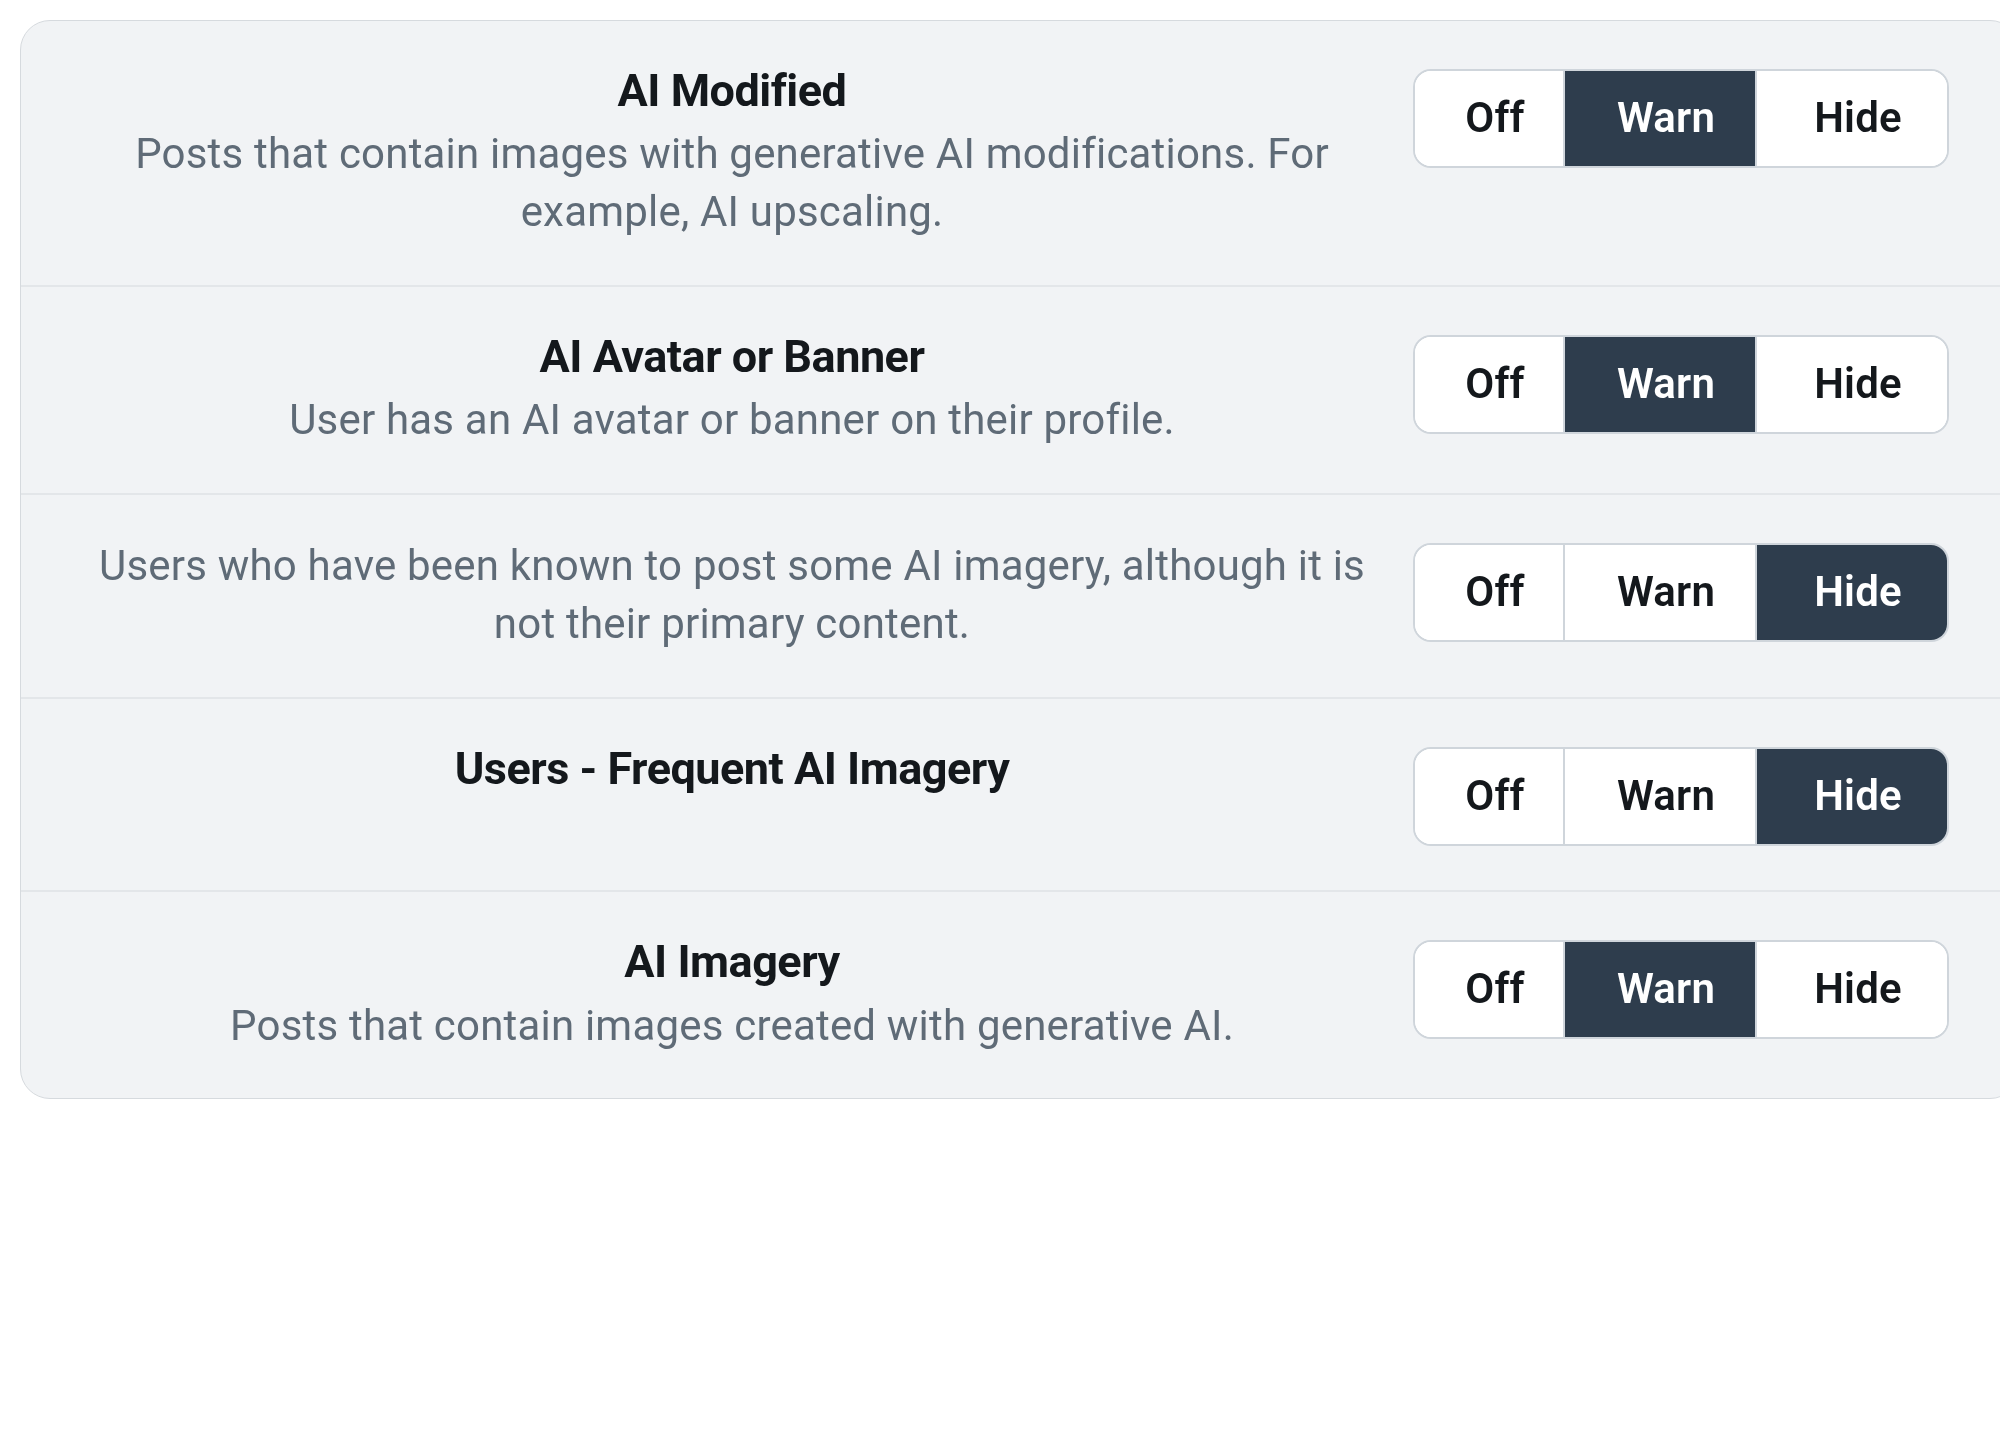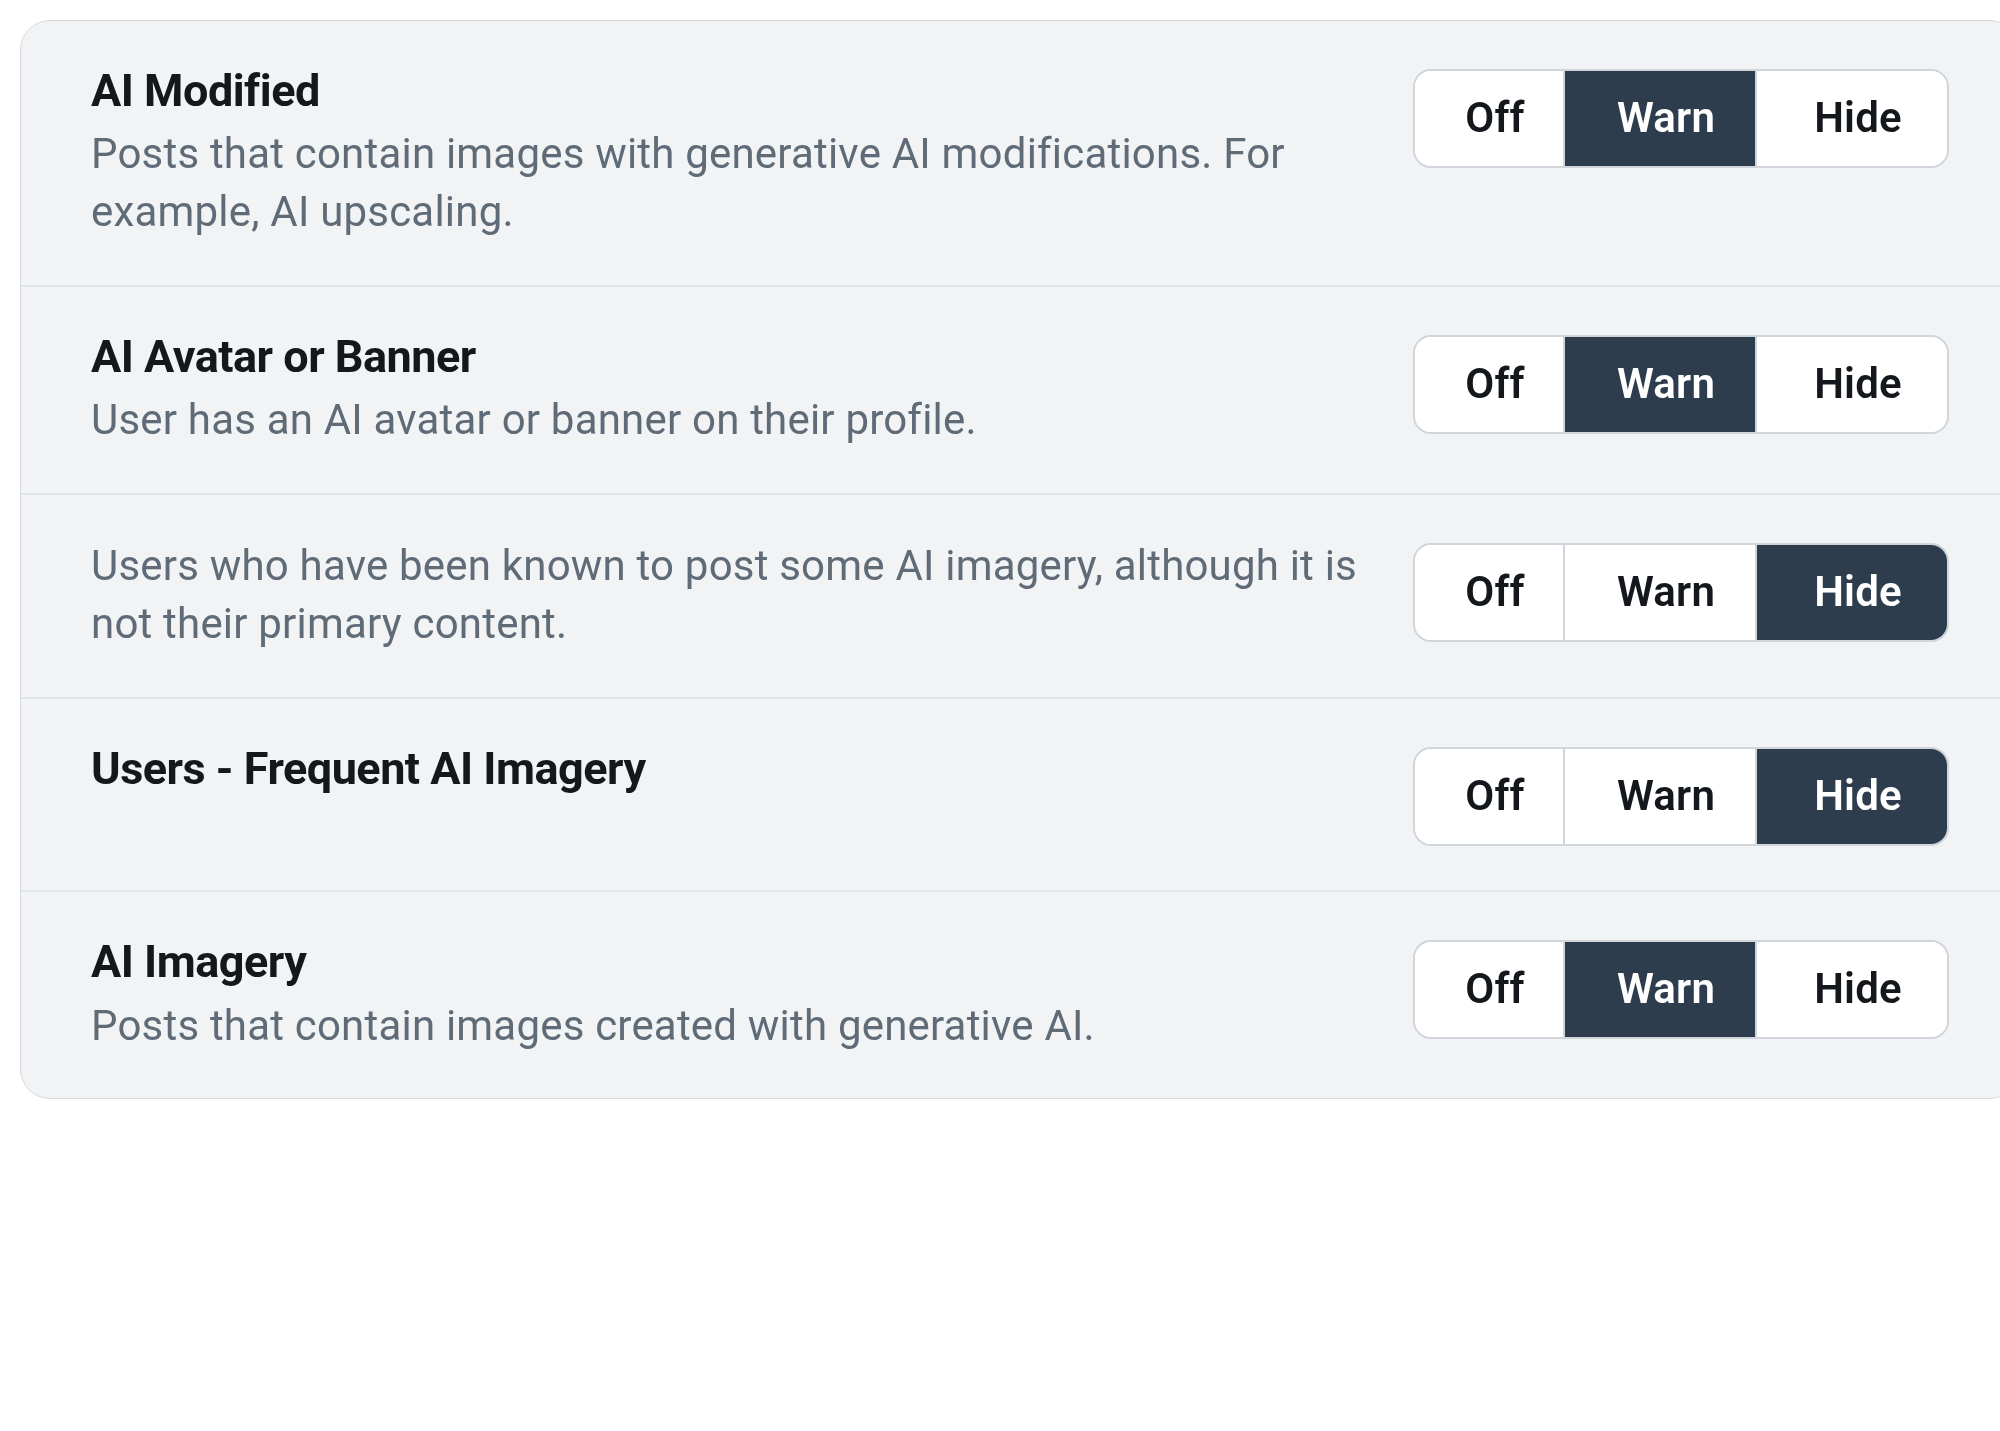--- a/index.html
+++ b/index.html
@@ -35,20 +35,21 @@
     display: flex;
     align-items: flex-start;
     justify-content: space-between;
     padding: 42px 70px 44px 70px;
     border-bottom: 2px solid var(--divider);
   }
   .row:last-child { border-bottom: none; }
   .text-block {
     flex: 1 1 auto;
     padding-right: 40px;
+    text-align: center;
   }
   .title {
     font-size: 45px;
     font-weight: 700;
     color: var(--text);
     letter-spacing: -0.5px;
     margin: 0 0 6px 0;
     line-height: 1.25;
   }
   .desc {

